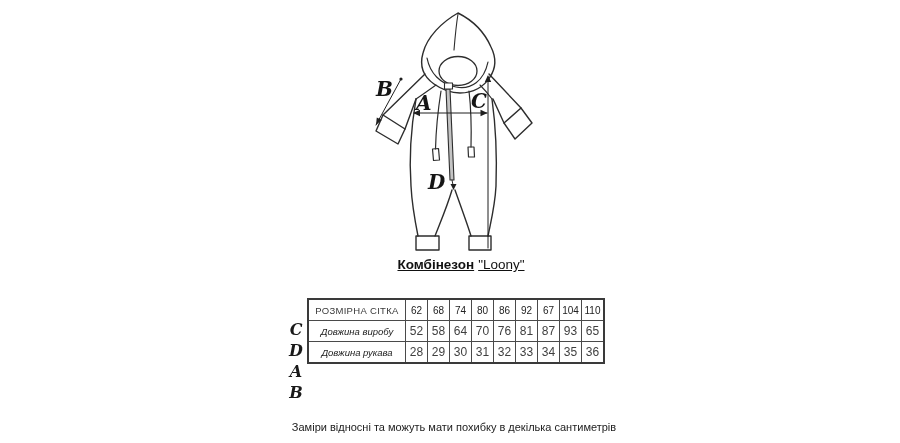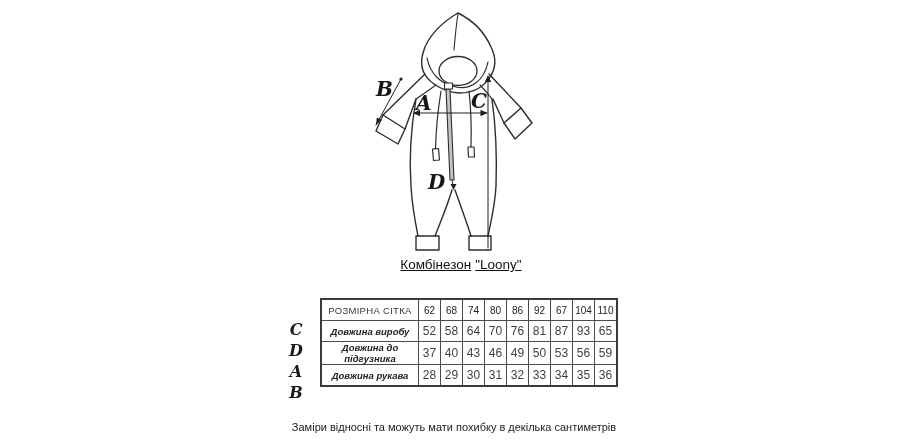--- a/index.html
+++ b/index.html
@@ -4,36 +4,36 @@
 <style>
   html,body { margin:0; padding:0; background:#ffffff; }
   .canvas {
     position:relative; width:900px; height:443px; background:#ffffff;
     font-family:"Liberation Sans", sans-serif; color:#1c1c1c; overflow:hidden;
   }
   
   .diagram { position:absolute; left:370px; top:0; }
   
   .title { position:absolute; top:257px; left:0; width:922px; text-align:center; font-size:13.5px; color:#111; }
-  .title-main { font-weight:normal; text-decoration:underline; }
+  .title-main { font-weight:bold; text-decoration:underline; }
   .title-name { text-decoration:underline; margin-left:4px; }
   
   table.size-table {
-    position:absolute; left:320px; top:298px;
+    position:absolute; left:307px; top:298px;
     border-collapse:collapse; table-layout:fixed; background:#fff;
     border:2px solid #3a3a3a;
     padding-left:37px;
   }
   table.size-table th, table.size-table td {
     border:1px solid #4a4a4a; height:20px; padding:0; text-align:center;
     font-family:"Liberation Sans", sans-serif;
   }
   th.col-label { width:96px; text-align:left; padding-left:7px; font-weight:normal; font-size:9.5px; color:#3a3a3a; letter-spacing:0.3px; }
   th.col-size { width:21px; font-size:10px; font-weight:normal; color:#222; }
-  td.row-label { text-align:left; padding-left:7px; font-weight:bold; font-style:italic; font-size:9.5px; color:#222; }
+  td.row-label { text-align:left; padding-left:7px; font-weight:normal; font-style:italic; font-size:9.5px; color:#222; }
   td.val { font-size:12px; color:#3f3f3f; }
   
   .letters { position:absolute; left:287px; top:319px; width:18px; text-align:center; }
   .letter { height:21px; line-height:21px; font-family:"DejaVu Serif", serif; font-style:italic; font-weight:bold; font-size:16px; color:#1a1a1a; }
   
   .note { position:absolute; top:421px; left:0; width:908px; text-align:center; font-size:11px; color:#222; }
 </style>
 </head>
 <body>
 
@@ -132,32 +132,20 @@
       <td class="val">58</td>
       <td class="val">64</td>
       <td class="val">70</td>
       <td class="val">76</td>
       <td class="val">81</td>
       <td class="val">87</td>
       <td class="val">93</td>
       <td class="val">65</td>
     </tr>
     <tr>
-      <td class="row-label">Довжина до підгузника</td>
-      <td class="val">37</td>
-      <td class="val">40</td>
-      <td class="val">43</td>
-      <td class="val">46</td>
-      <td class="val">49</td>
-      <td class="val">50</td>
-      <td class="val">53</td>
-      <td class="val">56</td>
-      <td class="val">59</td>
-    </tr>
-    <tr>
       <td class="row-label">Довжина рукава</td>
       <td class="val">28</td>
       <td class="val">29</td>
       <td class="val">30</td>
       <td class="val">31</td>
       <td class="val">32</td>
       <td class="val">33</td>
       <td class="val">34</td>
       <td class="val">35</td>
       <td class="val">36</td>

